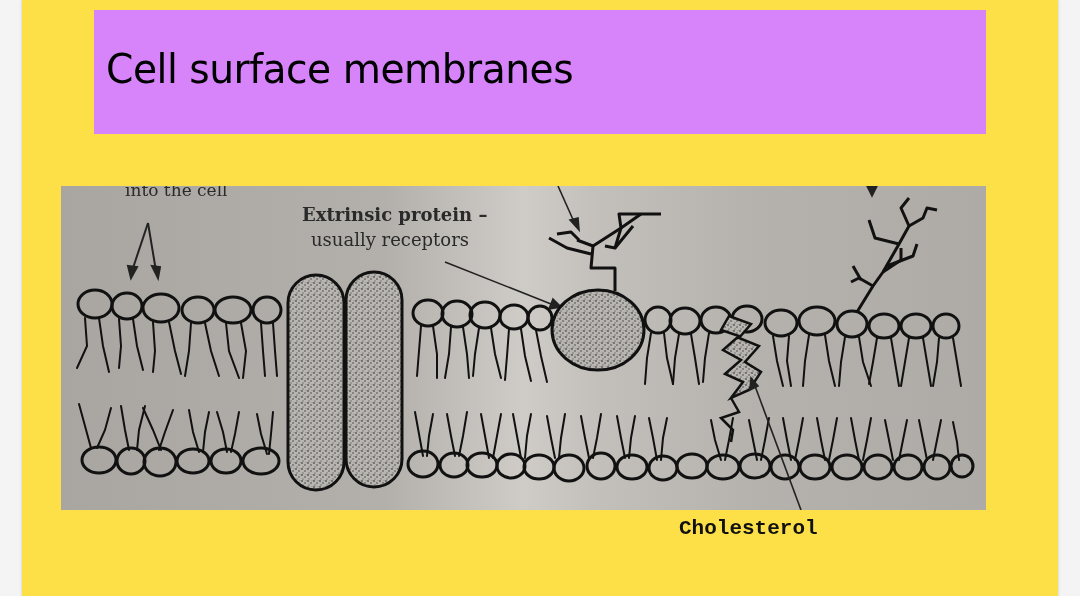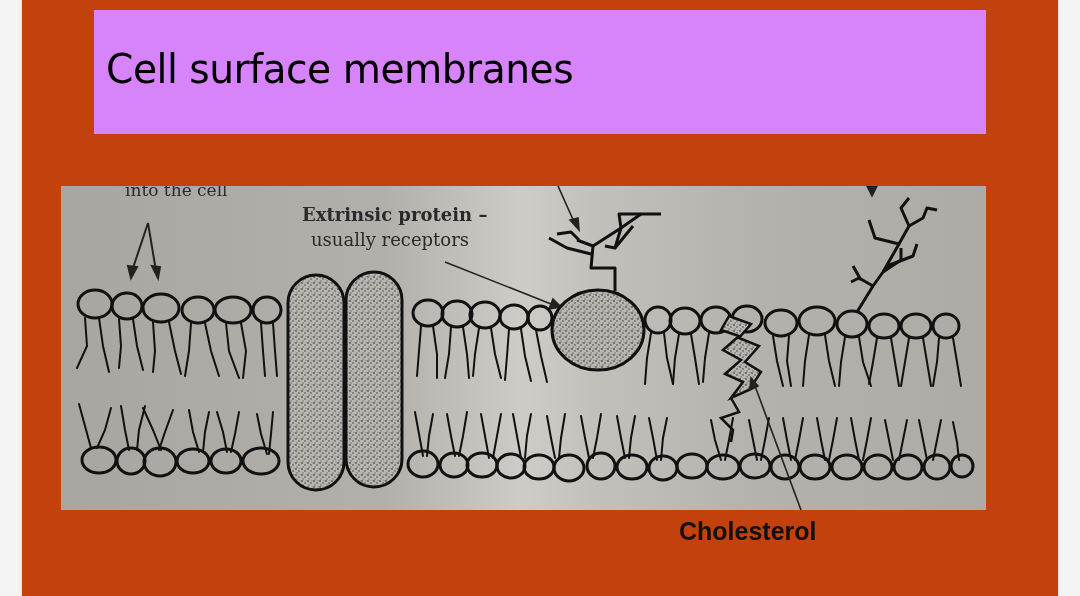--- a/index.html
+++ b/index.html
@@ -3,21 +3,21 @@
 <meta charset="utf-8">
 <style>
   html, body { margin: 0; padding: 0; }
   body {
     width: 1080px; height: 596px; overflow: hidden;
     background: #f4f4f4; position: relative;
     font-family: "DejaVu Sans", sans-serif;
   }
   .slide {
     position: absolute; left: 22px; top: 0; width: 1036px; height: 596px;
-    background: #c2410c;
+    background: #fde047;
     box-shadow: 0 0 3px rgba(0,0,0,0.18);
   }
   .title-box {
     position: absolute; left: 72px; top: 10px; width: 892px; height: 124px;
     background: #d784fb;
   }
   .title-text {
     position: absolute; left: 12px; top: 36px;
     font-family: "DejaVu Sans", sans-serif;
     font-size: 40px; color: #000; letter-spacing: -0.5px;
@@ -26,22 +26,22 @@
   .photo {
     position: absolute; left: 39px; top: 186px; width: 925px; height: 388px;
     overflow: hidden;
   }
   .photo svg { display: block; }
   .lbl {
     font-family: "DejaVu Serif", serif; fill: #2a2a2a;
   }
   .chol-label {
     position: absolute; left: 657px; top: 517px;
-    font-family: Liberation Sans, sans-serif; font-weight: bold;
-    font-size: 25px; color: #111;
+    font-family: Liberation Mono, monospace; font-weight: bold;
+    font-size: 21px; color: #111;
   }
 </style>
 </head>
 <body>
 
 <div class="slide">
 
   <div class="title-box">
     <div class="title-text">Cell surface membranes</div>
   </div>

